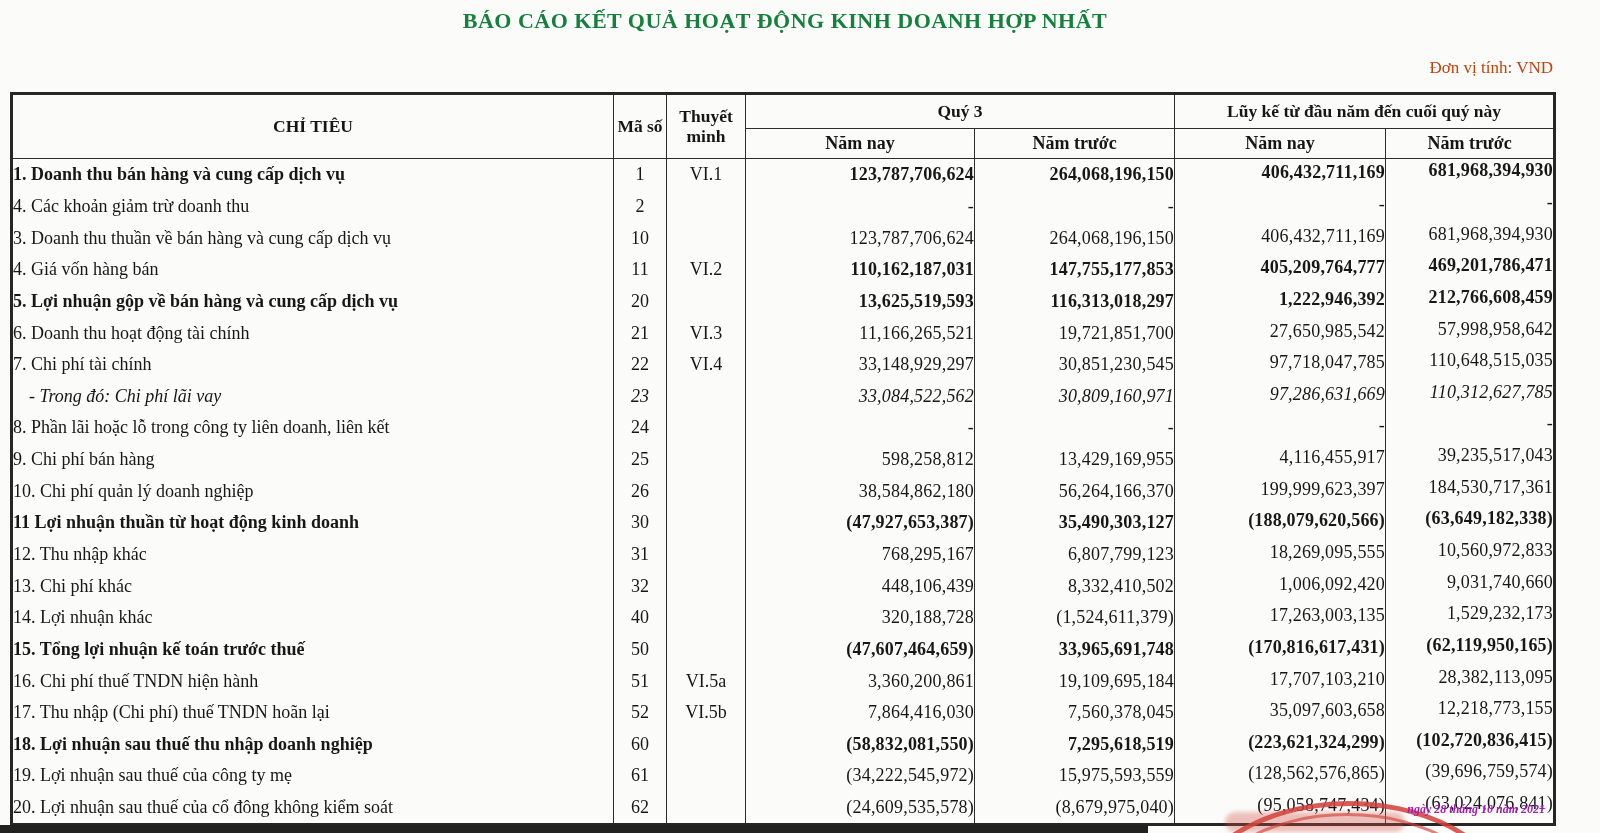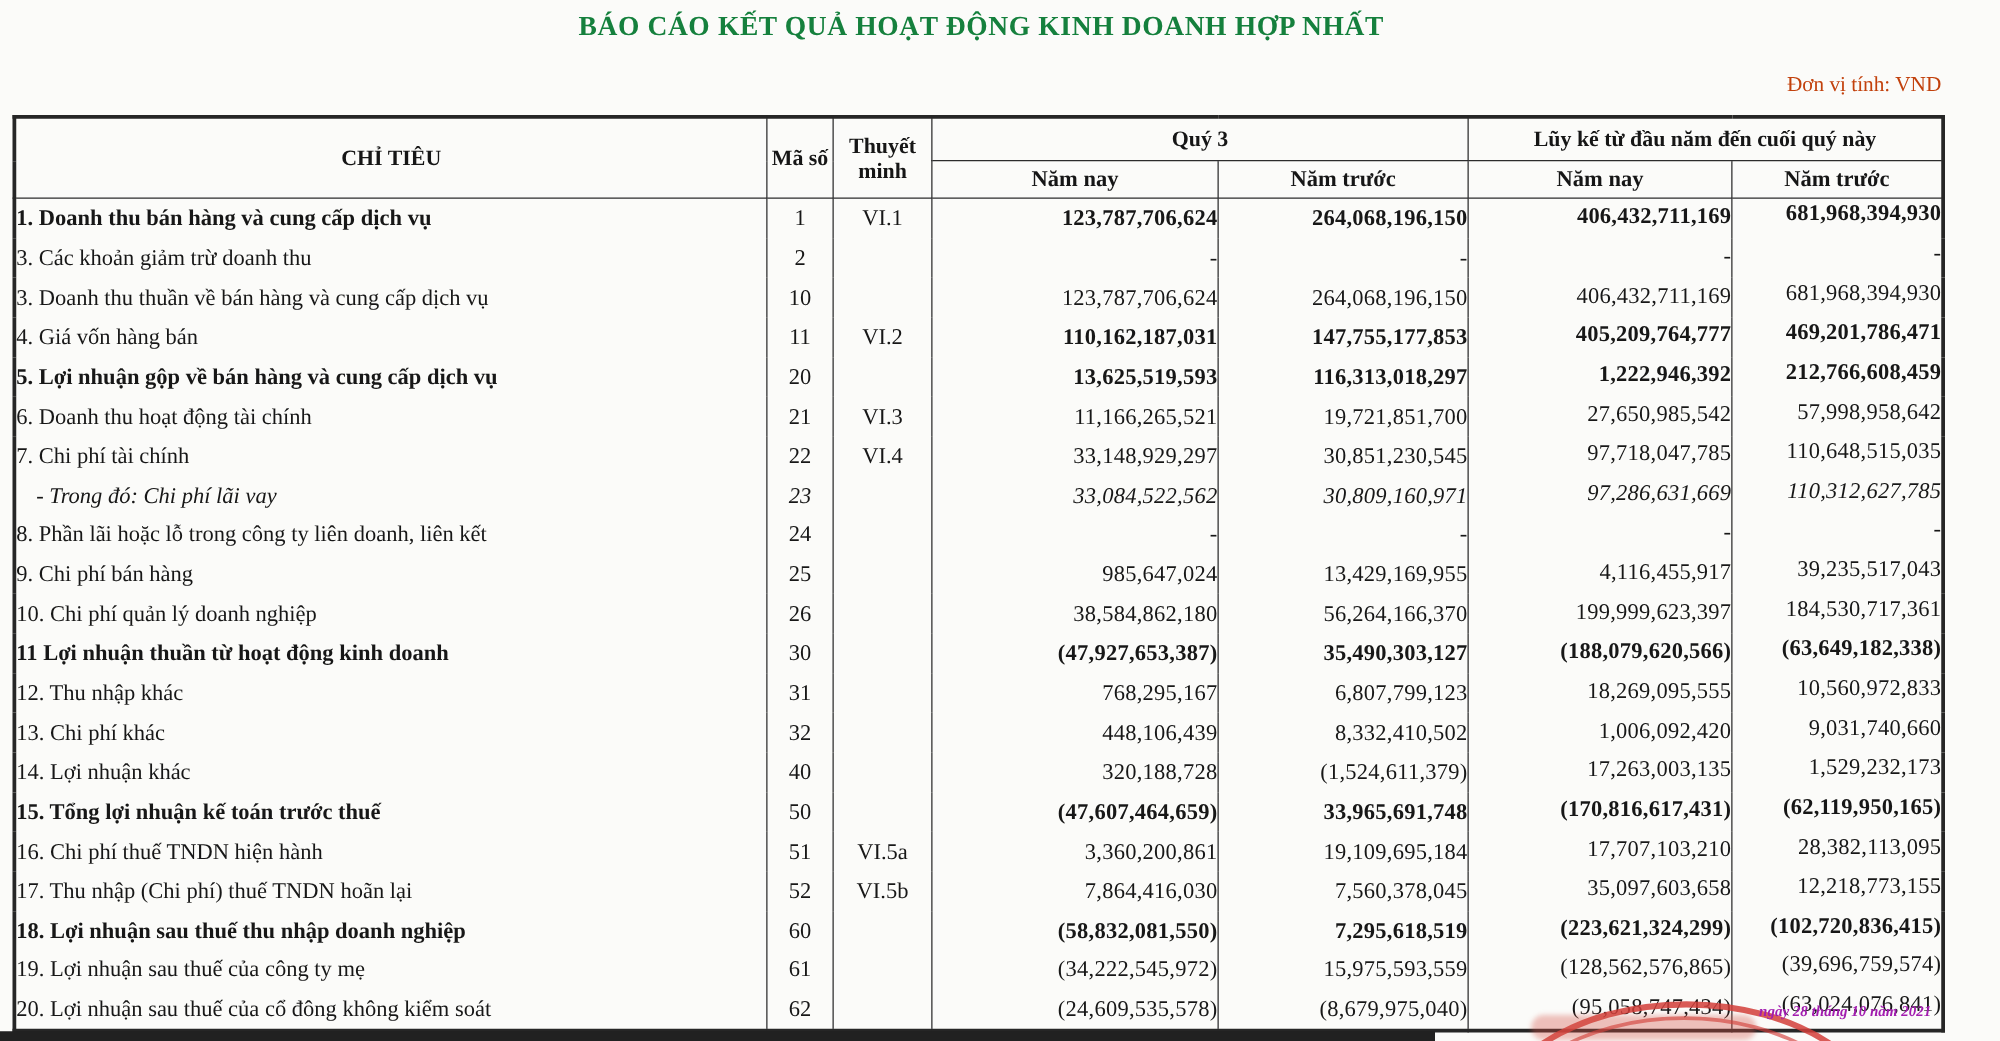--- a/index.html
+++ b/index.html
@@ -107,21 +107,21 @@
         <tr>
           <td class="c-label b">1. Doanh thu bán hàng và cung cấp dịch vụ</td>
           <td class="c-code">1</td>
           <td class="c-note">VI.1</td>
           <td class="c-num b">123,787,706,624</td>
           <td class="c-num b">264,068,196,150</td>
           <td class="c-num lift1 b">406,432,711,169</td>
           <td class="c-num lift2 b">681,968,394,930</td>
         </tr>
         <tr>
-          <td class="c-label">3. Các khoản giảm trừ doanh thu</td>
+          <td class="c-label">4. Các khoản giảm trừ doanh thu</td>
           <td class="c-code">2</td>
           <td class="c-note"></td>
           <td class="c-num">-</td>
           <td class="c-num">-</td>
           <td class="c-num lift1">-</td>
           <td class="c-num lift2">-</td>
         </tr>
         <tr>
           <td class="c-label">3. Doanh thu thuần về bán hàng và cung cấp dịch vụ</td>
           <td class="c-code">10</td>
@@ -182,21 +182,21 @@
           <td class="c-note"></td>
           <td class="c-num">-</td>
           <td class="c-num">-</td>
           <td class="c-num lift1">-</td>
           <td class="c-num lift2">-</td>
         </tr>
         <tr>
           <td class="c-label">9. Chi phí bán hàng</td>
           <td class="c-code">25</td>
           <td class="c-note"></td>
-          <td class="c-num">985,647,024</td>
+          <td class="c-num">598,258,812</td>
           <td class="c-num">13,429,169,955</td>
           <td class="c-num lift1">4,116,455,917</td>
           <td class="c-num lift2">39,235,517,043</td>
         </tr>
         <tr>
           <td class="c-label">10. Chi phí quản lý doanh nghiệp</td>
           <td class="c-code">26</td>
           <td class="c-note"></td>
           <td class="c-num">38,584,862,180</td>
           <td class="c-num">56,264,166,370</td>

